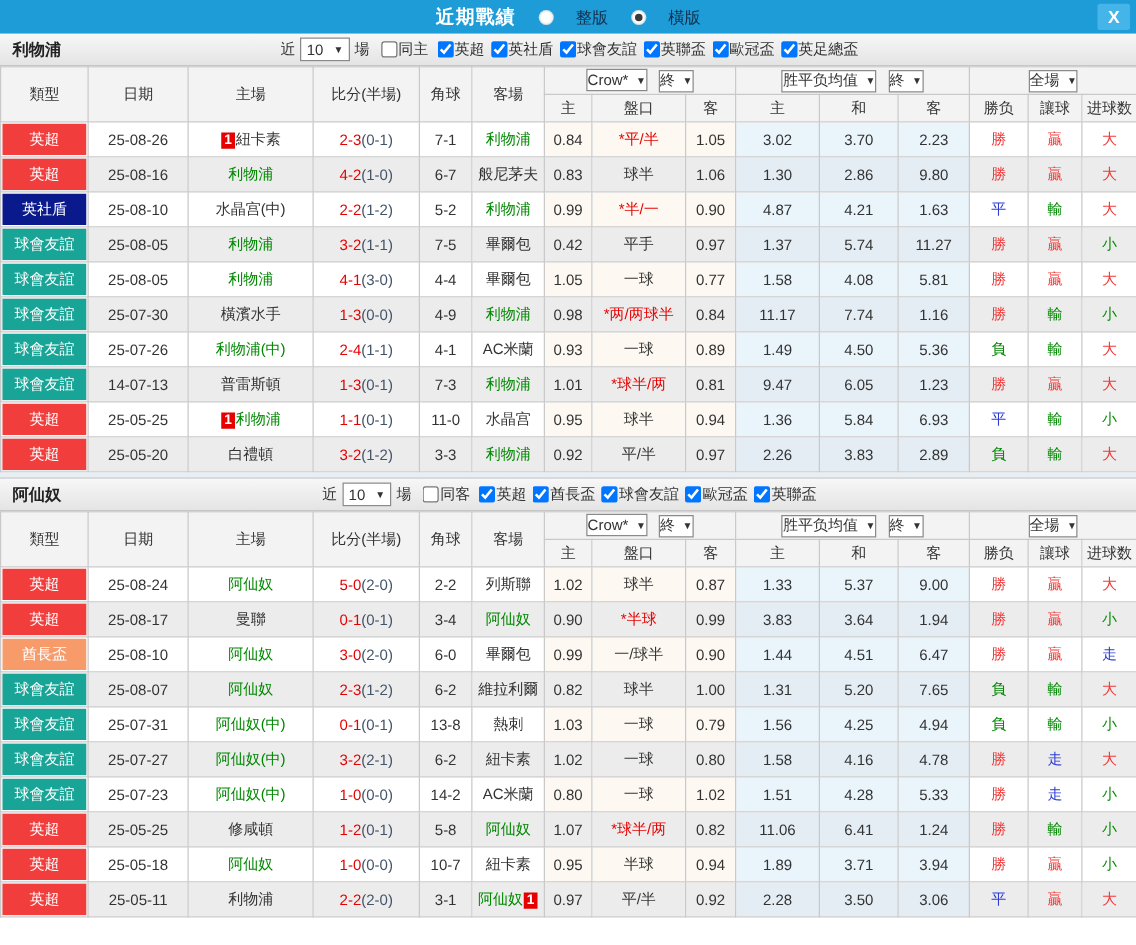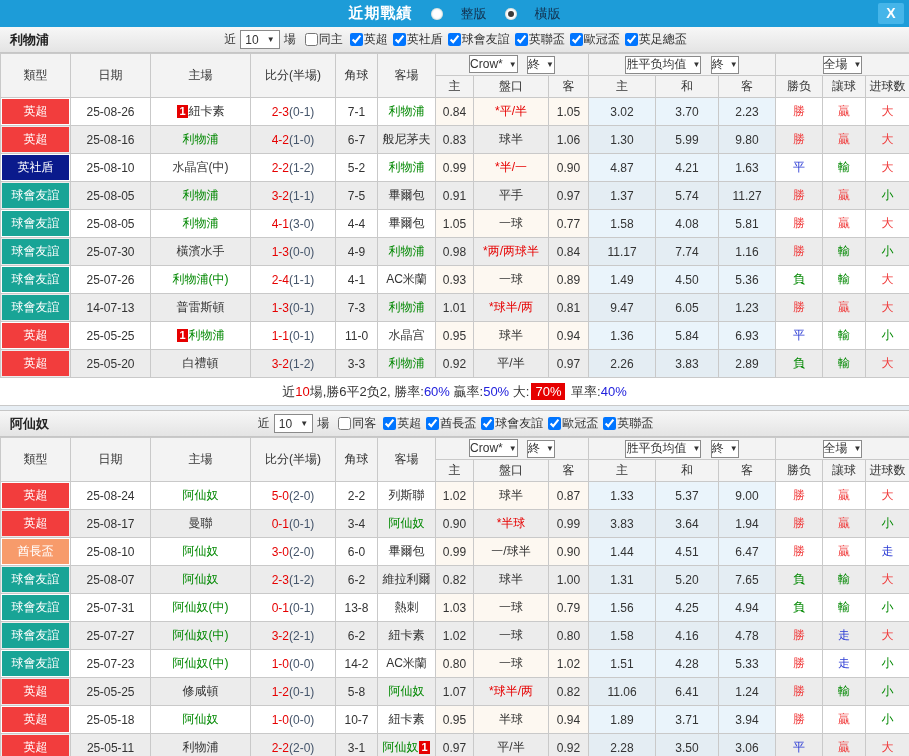--- a/index.html
+++ b/index.html
@@ -204,21 +204,21 @@
           </td>
           <td>25-08-16</td>
           <td><span><span class="t-green">利物浦</span></span></td>
           <td><span class="ft">4-2</span><span class="ht">(1-0)</span></td>
           <td>6-7</td>
           <td><span><span class="t-dark">般尼茅夫</span></span></td>
           <td class="od">0.83</td>
           <td class="od">球半</td>
           <td class="od">1.06</td>
           <td class="avg">1.30</td>
-          <td class="avg">5.99</td>
+          <td class="avg">2.86</td>
           <td class="avg">9.80</td>
           <td class="res-red">勝</td>
           <td class="res-red">贏</td>
           <td class="res-red">大</td>
         </tr>
         <tr>
           <td class="league">
             <span class="badge" style="background: rgb(10, 26, 140);">英社盾</span>
           </td>
           <td>25-08-10</td>
@@ -238,21 +238,21 @@
         </tr>
         <tr>
           <td class="league">
             <span class="badge" style="background: rgb(24, 164, 150);">球會友誼</span>
           </td>
           <td>25-08-05</td>
           <td><span><span class="t-green">利物浦</span></span></td>
           <td><span class="ft">3-2</span><span class="ht">(1-1)</span></td>
           <td>7-5</td>
           <td><span><span class="t-dark">畢爾包</span></span></td>
-          <td class="od">0.91</td>
+          <td class="od">0.42</td>
           <td class="od">平手</td>
           <td class="od">0.97</td>
           <td class="avg">1.37</td>
           <td class="avg">5.74</td>
           <td class="avg">11.27</td>
           <td class="res-red">勝</td>
           <td class="res-red">贏</td>
           <td class="res-green">小</td>
         </tr>
         <tr>
@@ -364,23 +364,20 @@
           <td class="od">0.97</td>
           <td class="avg">2.26</td>
           <td class="avg">3.83</td>
           <td class="avg">2.89</td>
           <td class="res-green">負</td>
           <td class="res-green">輸</td>
           <td class="res-red">大</td>
         </tr>
       </tbody>
   </table>
-  <div class="summary">
-      <span class="summary-line"><span class="s-p">近</span><span class="s-r">10</span><span class="s-p">場,勝6平2负2, 勝率:</span><span class="s-b">60%</span><span class="s-p"> 贏率:</span><span class="s-b">50%</span><span class="s-p"> 大:</span><span class="s-rb">70%</span><span class="s-p"> 單率:</span><span class="s-b">40%</span></span>
-    </div>
   <div class="divider"></div>
 </div>
 
 <div>
   <div class="sec-head">
     <span class="team-name">阿仙奴</span>
     <div class="filters">
       <span class="lbl">近</span>
       <span class="mini-select">
         <span>10</span>

